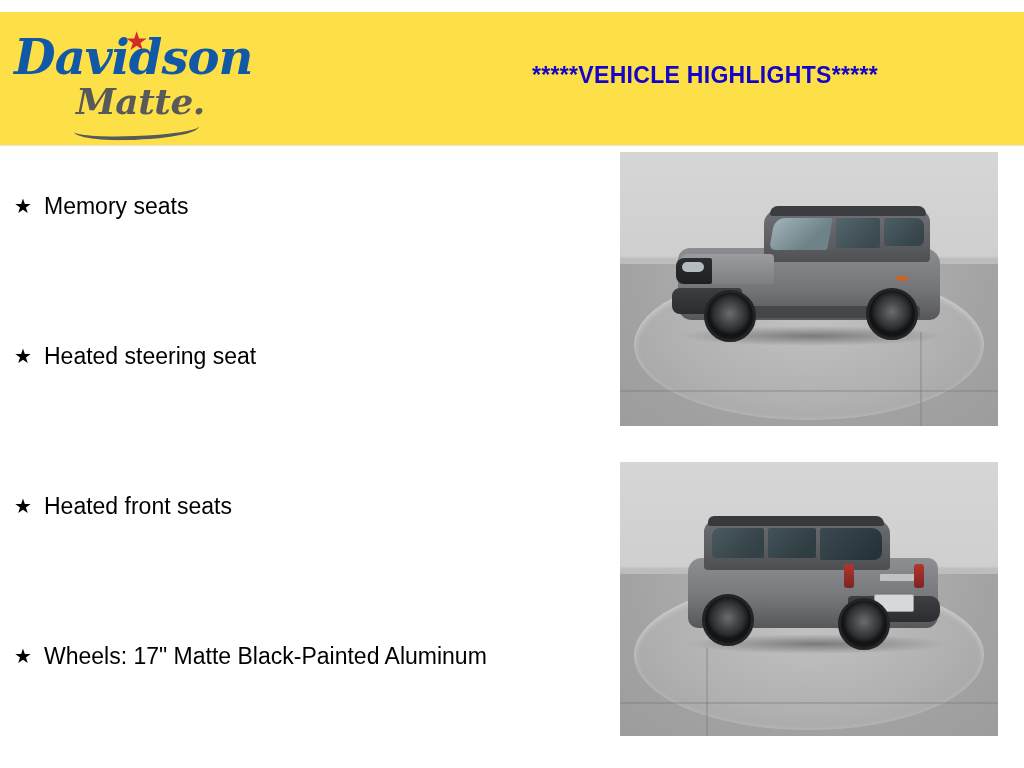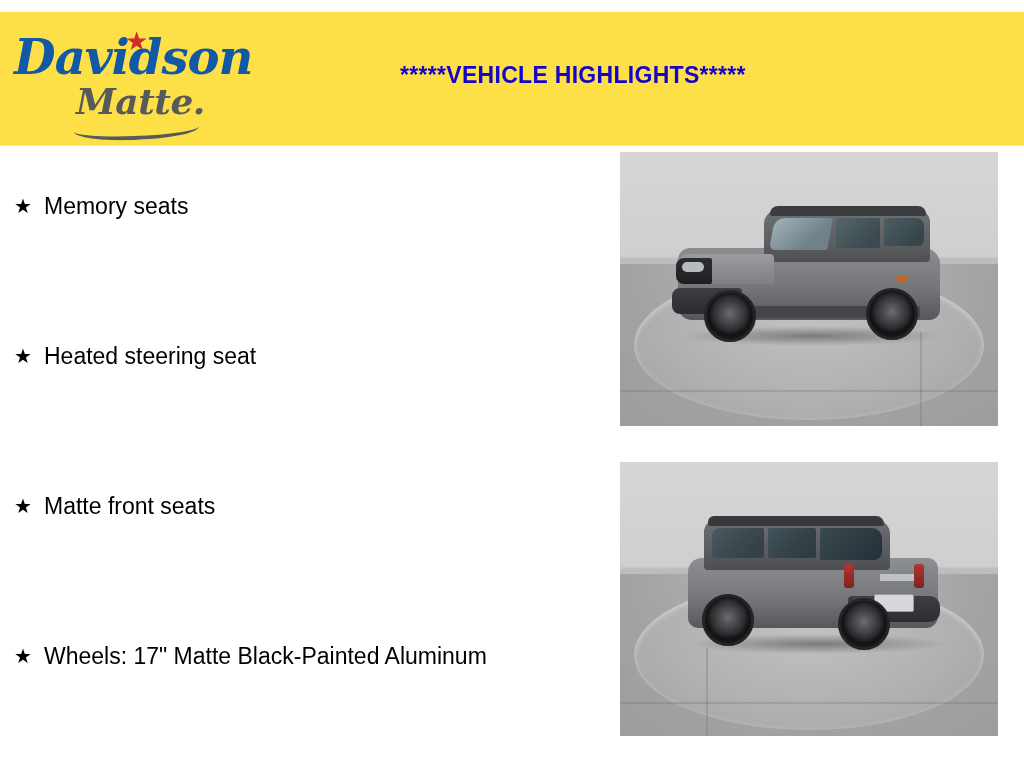--- a/index.html
+++ b/index.html
@@ -77,21 +77,21 @@
     height: 18px;
     border-bottom: 4px solid #58595b;
     border-radius: 0 0 60% 55%;
     transform: rotate(-2deg);
   }
   .header-title {
     position: absolute;
     left: 400px;
     top: 50px;
     width: 610px;
-    text-align: left;
+    text-align: center;
     font-size: 23px;
     font-weight: bold;
     color: #1403c8;
     letter-spacing: 0.3px;
   }
 
   
   .content {
     position: absolute;
     left: 0;
@@ -338,21 +338,21 @@
         <span class="bullet-text">Memory seats</span>
       </div>
 
       <div class="highlight-item hl-1">
         <span class="bullet-star">★</span>
         <span class="bullet-text">Heated steering seat</span>
       </div>
 
       <div class="highlight-item hl-2">
         <span class="bullet-star">★</span>
-        <span class="bullet-text">Matte front seats</span>
+        <span class="bullet-text">Heated front seats</span>
       </div>
 
       <div class="highlight-item hl-3">
         <span class="bullet-star">★</span>
         <span class="bullet-text">Wheels: 17" Matte Black-Painted Aluminum</span>
       </div>
 
     </div>
 
     <div class="photo photo-top">

